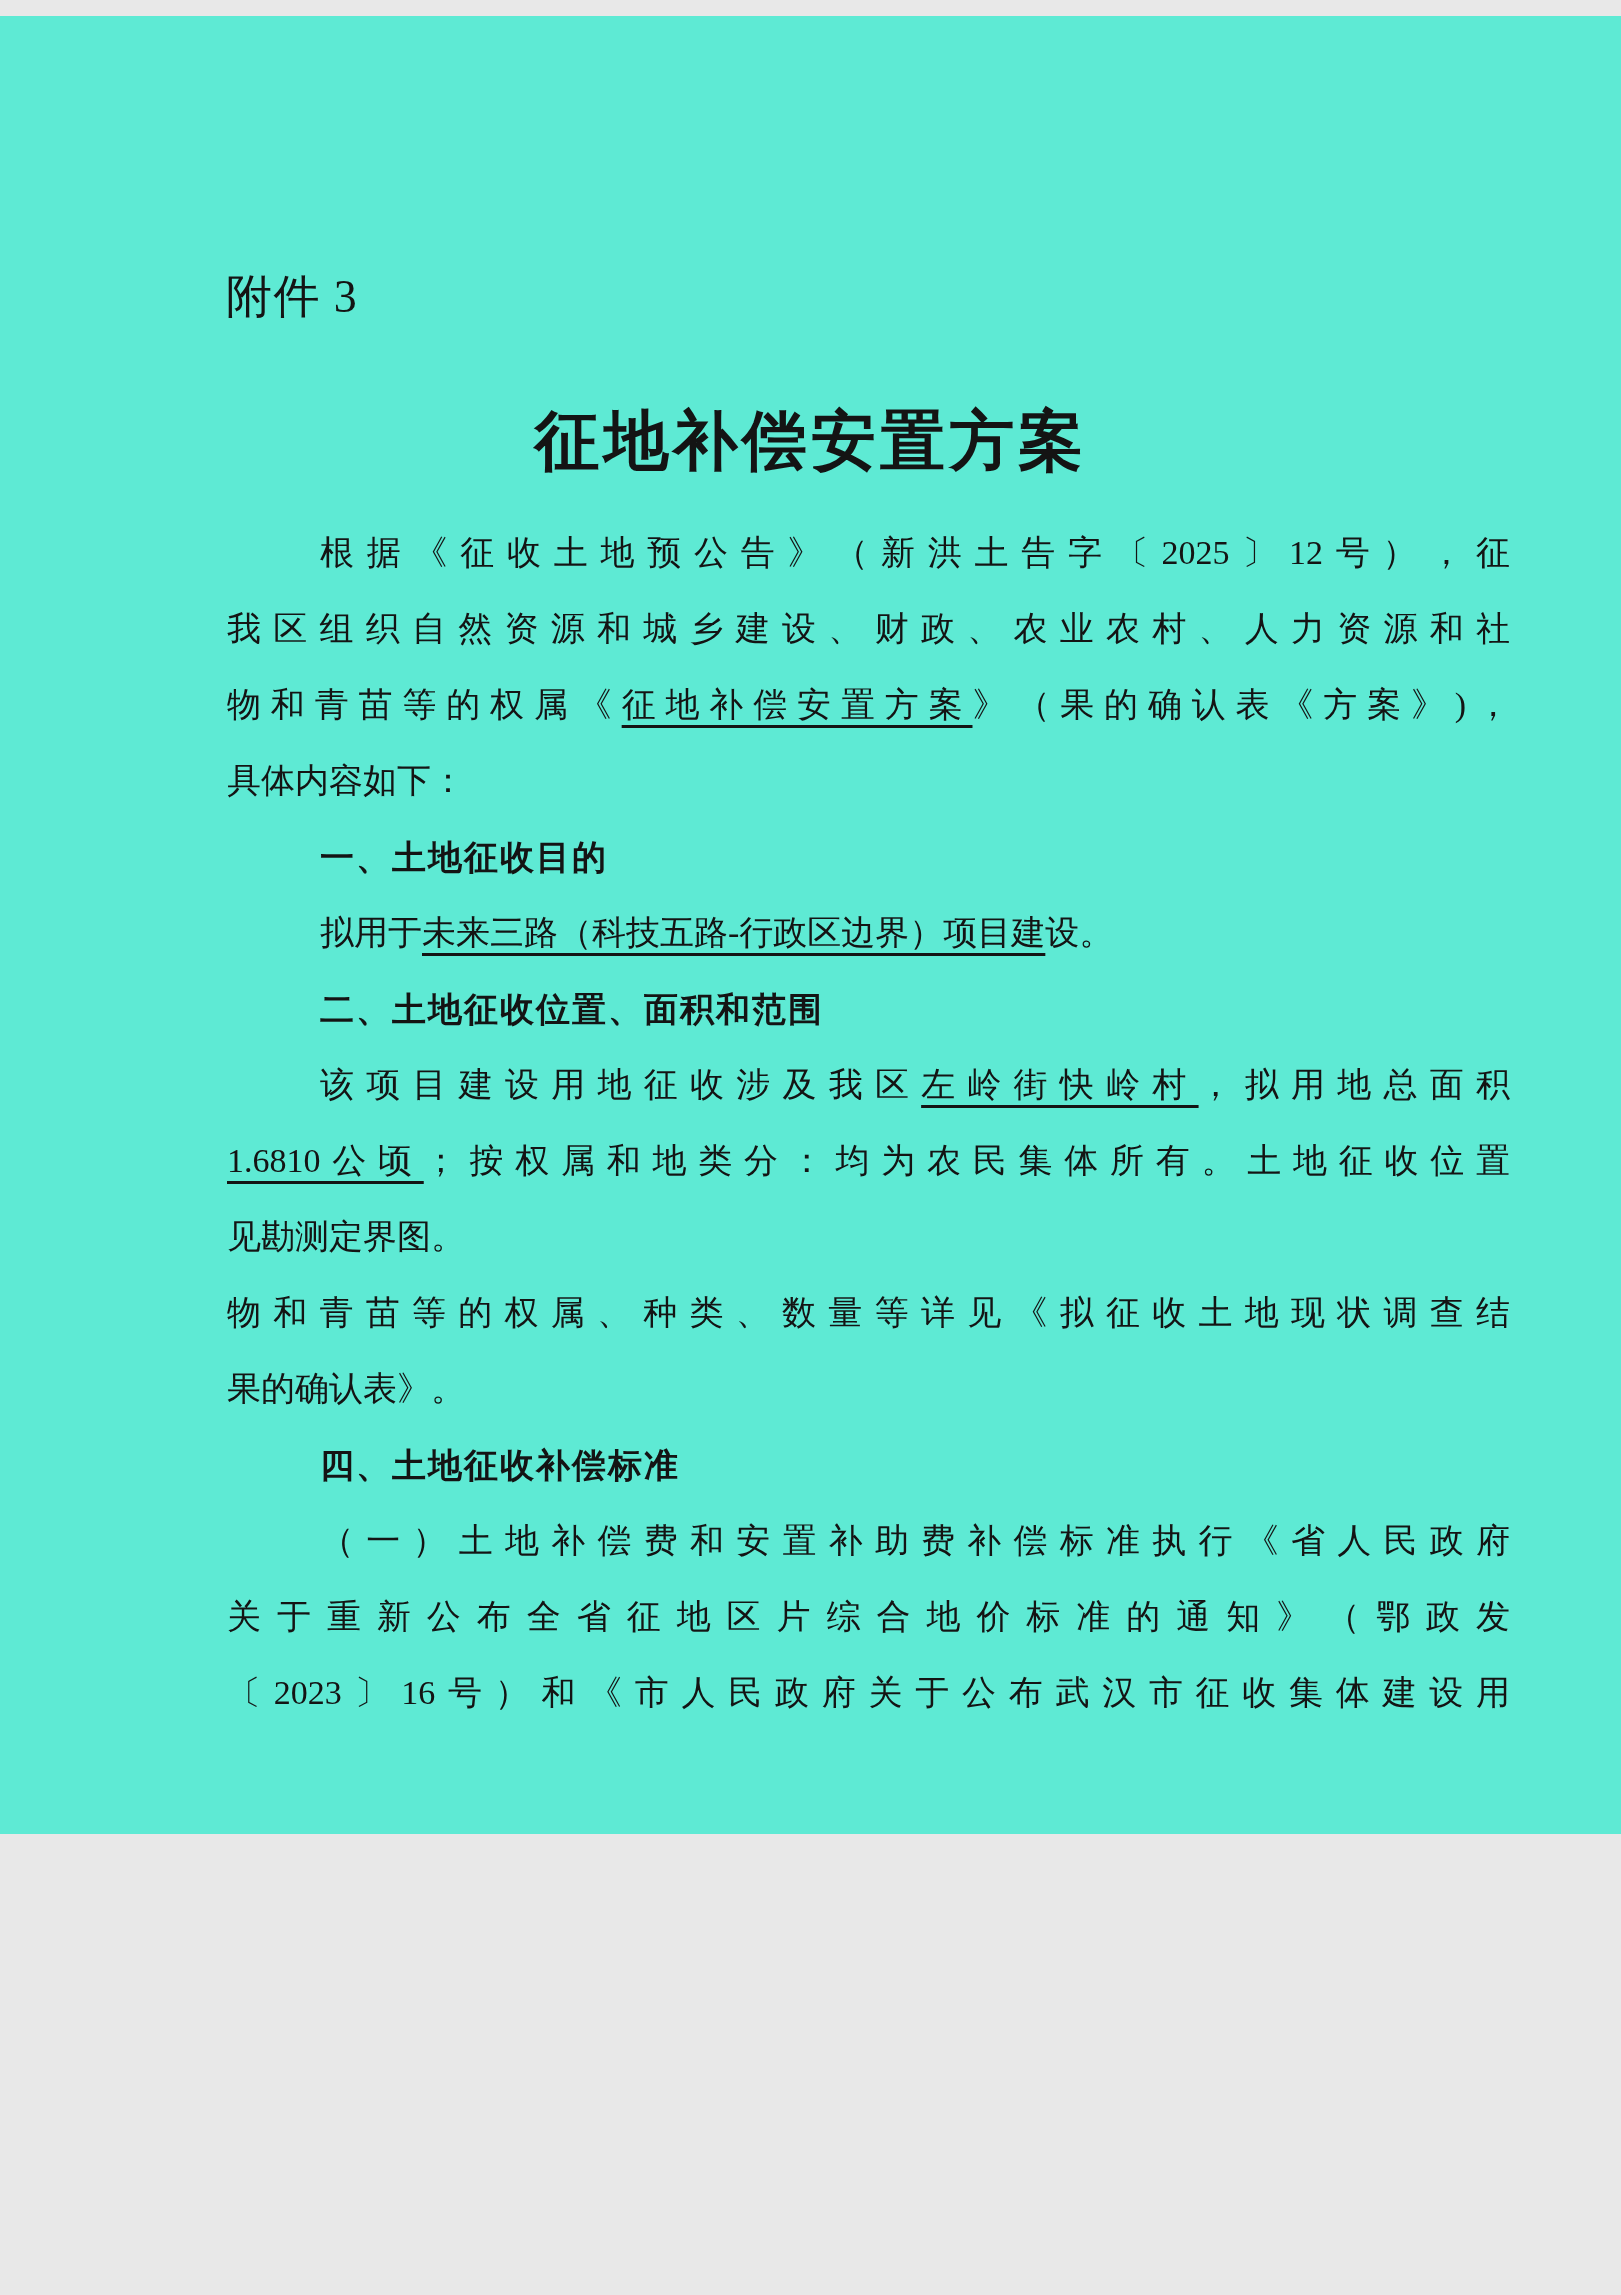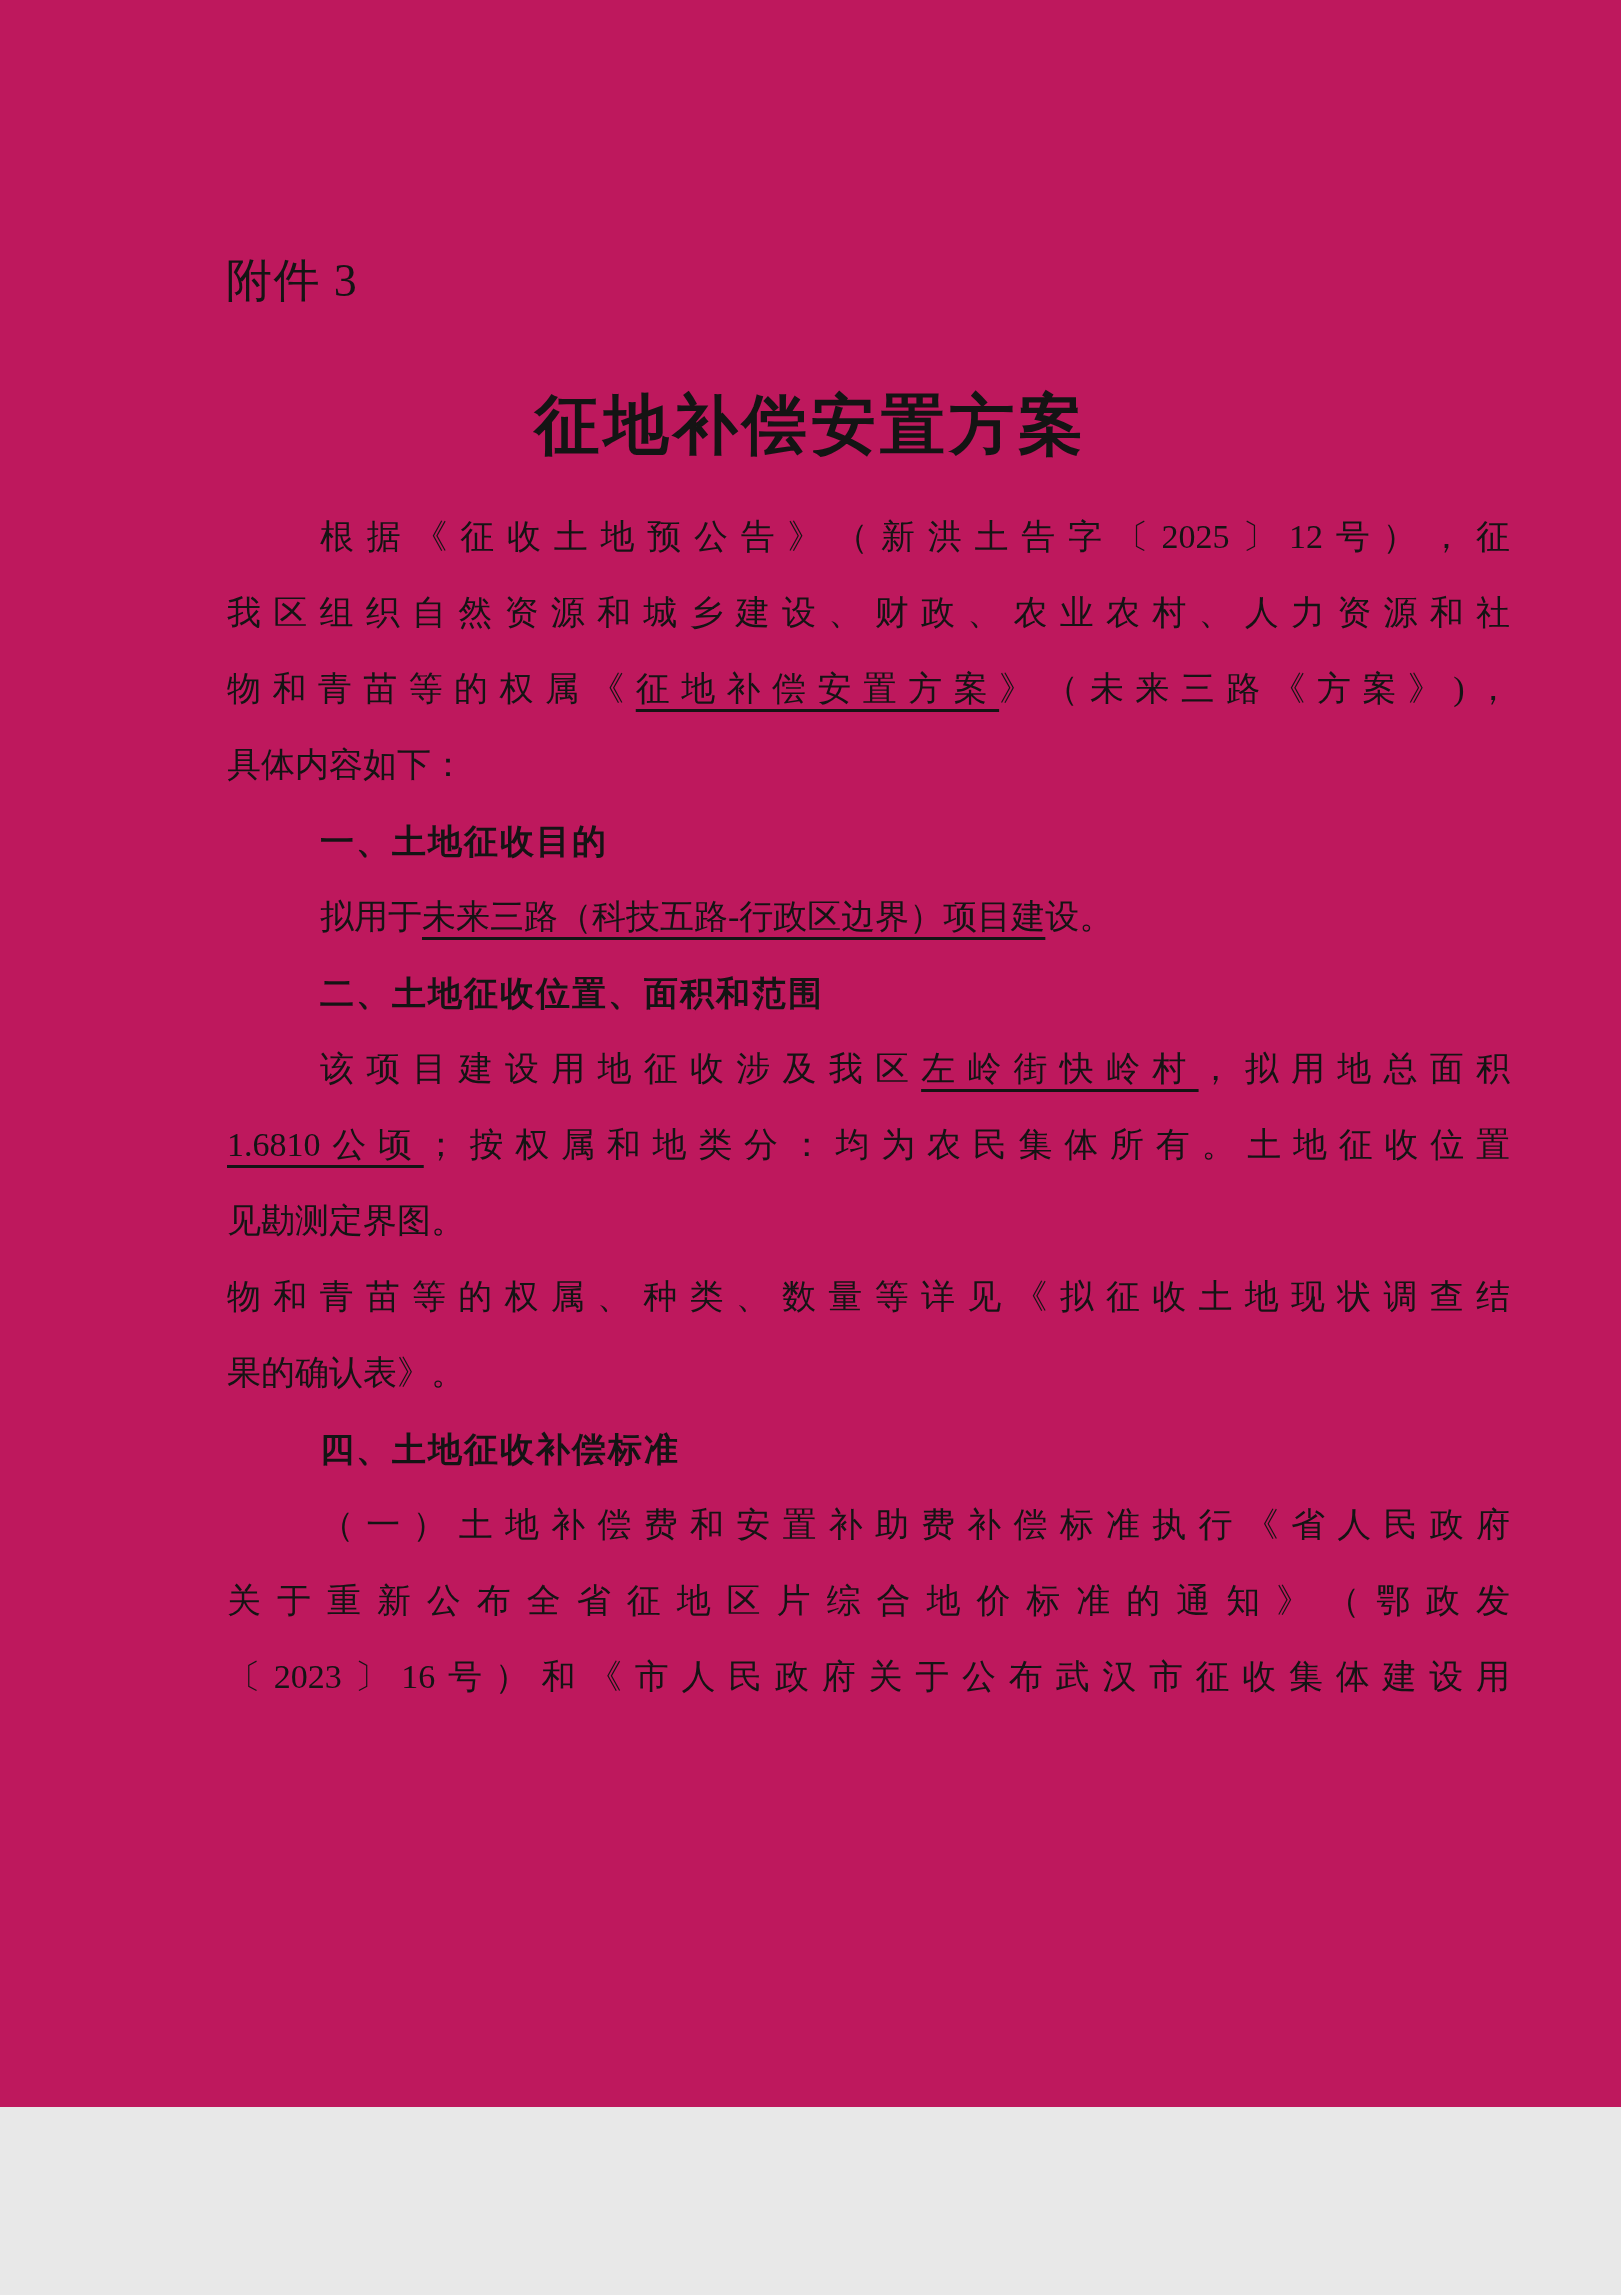--- a/index.html
+++ b/index.html
@@ -1,20 +1,20 @@
 <!DOCTYPE html>
 <html style="font-size:11px"><head>
 <meta charset="utf-8">
 <style>
   html,body { margin:0; padding:0; background:#e8e8e8; }
   .page {
     position:relative;
-    width:1622px; height:2107px;
-    margin:0 auto;
-    background:#be185d;
+    width:1622px; height:1818px;
+    margin:16px auto;
+    background:#5eead4;
     color:#141414;
     font-family:"Liberation Serif","DejaVu Serif",serif;
     overflow:hidden;
   }
   .attachment {
     position:absolute;
     left:226px; top:254px;
     font-size:46px; line-height:53px;
     letter-spacing:1.4px;
   }
@@ -64,21 +64,21 @@
 <body>
 
 <div class="page">
   <div class="attachment">附件 3</div>
 
   <h1 class="doc-title">征地补偿安置方案</h1>
 
   <div class="doc-body">
       <div class="line stretch indent"><span class="seg">根据《征收土地预公告》（新洪土告字〔2025〕12号），征</span></div>
       <div class="line stretch"><span class="seg">我区组织自然资源和城乡建设、财政、农业农村、人力资源和社</span></div>
-      <div class="line stretch"><span class="seg">物和青苗等的权属《</span><span class="seg u">征地补偿安置方案</span><span class="seg">》（未来三路《方案》)，</span></div>
+      <div class="line stretch"><span class="seg">物和青苗等的权属《</span><span class="seg u">征地补偿安置方案</span><span class="seg">》（果的确认表《方案》)，</span></div>
       <div class="line"><span class="seg">具体内容如下：</span></div>
       <div class="line heading indent"><span class="seg">一、土地征收目的</span></div>
       <div class="line indent"><span class="seg">拟用于</span><span class="seg u">未来三路（科技五路-行政区边界）项目建</span><span class="seg">设。</span></div>
       <div class="line heading indent"><span class="seg">二、土地征收位置、面积和范围</span></div>
       <div class="line stretch indent"><span class="seg">该项目建设用地征收涉及我区</span><span class="seg u">左岭街快岭村</span><span class="seg">，拟用地总面积</span></div>
       <div class="line stretch"><span class="seg u">1.6810公顷</span><span class="seg">；按权属和地类分：均为农民集体所有。土地征收位置</span></div>
       <div class="line"><span class="seg">见勘测定界图。</span></div>
       <div class="line stretch"><span class="seg">物和青苗等的权属、种类、数量等详见《拟征收土地现状调查结</span></div>
       <div class="line"><span class="seg">果的确认表》。</span></div>
       <div class="line heading indent"><span class="seg">四、土地征收补偿标准</span></div>

